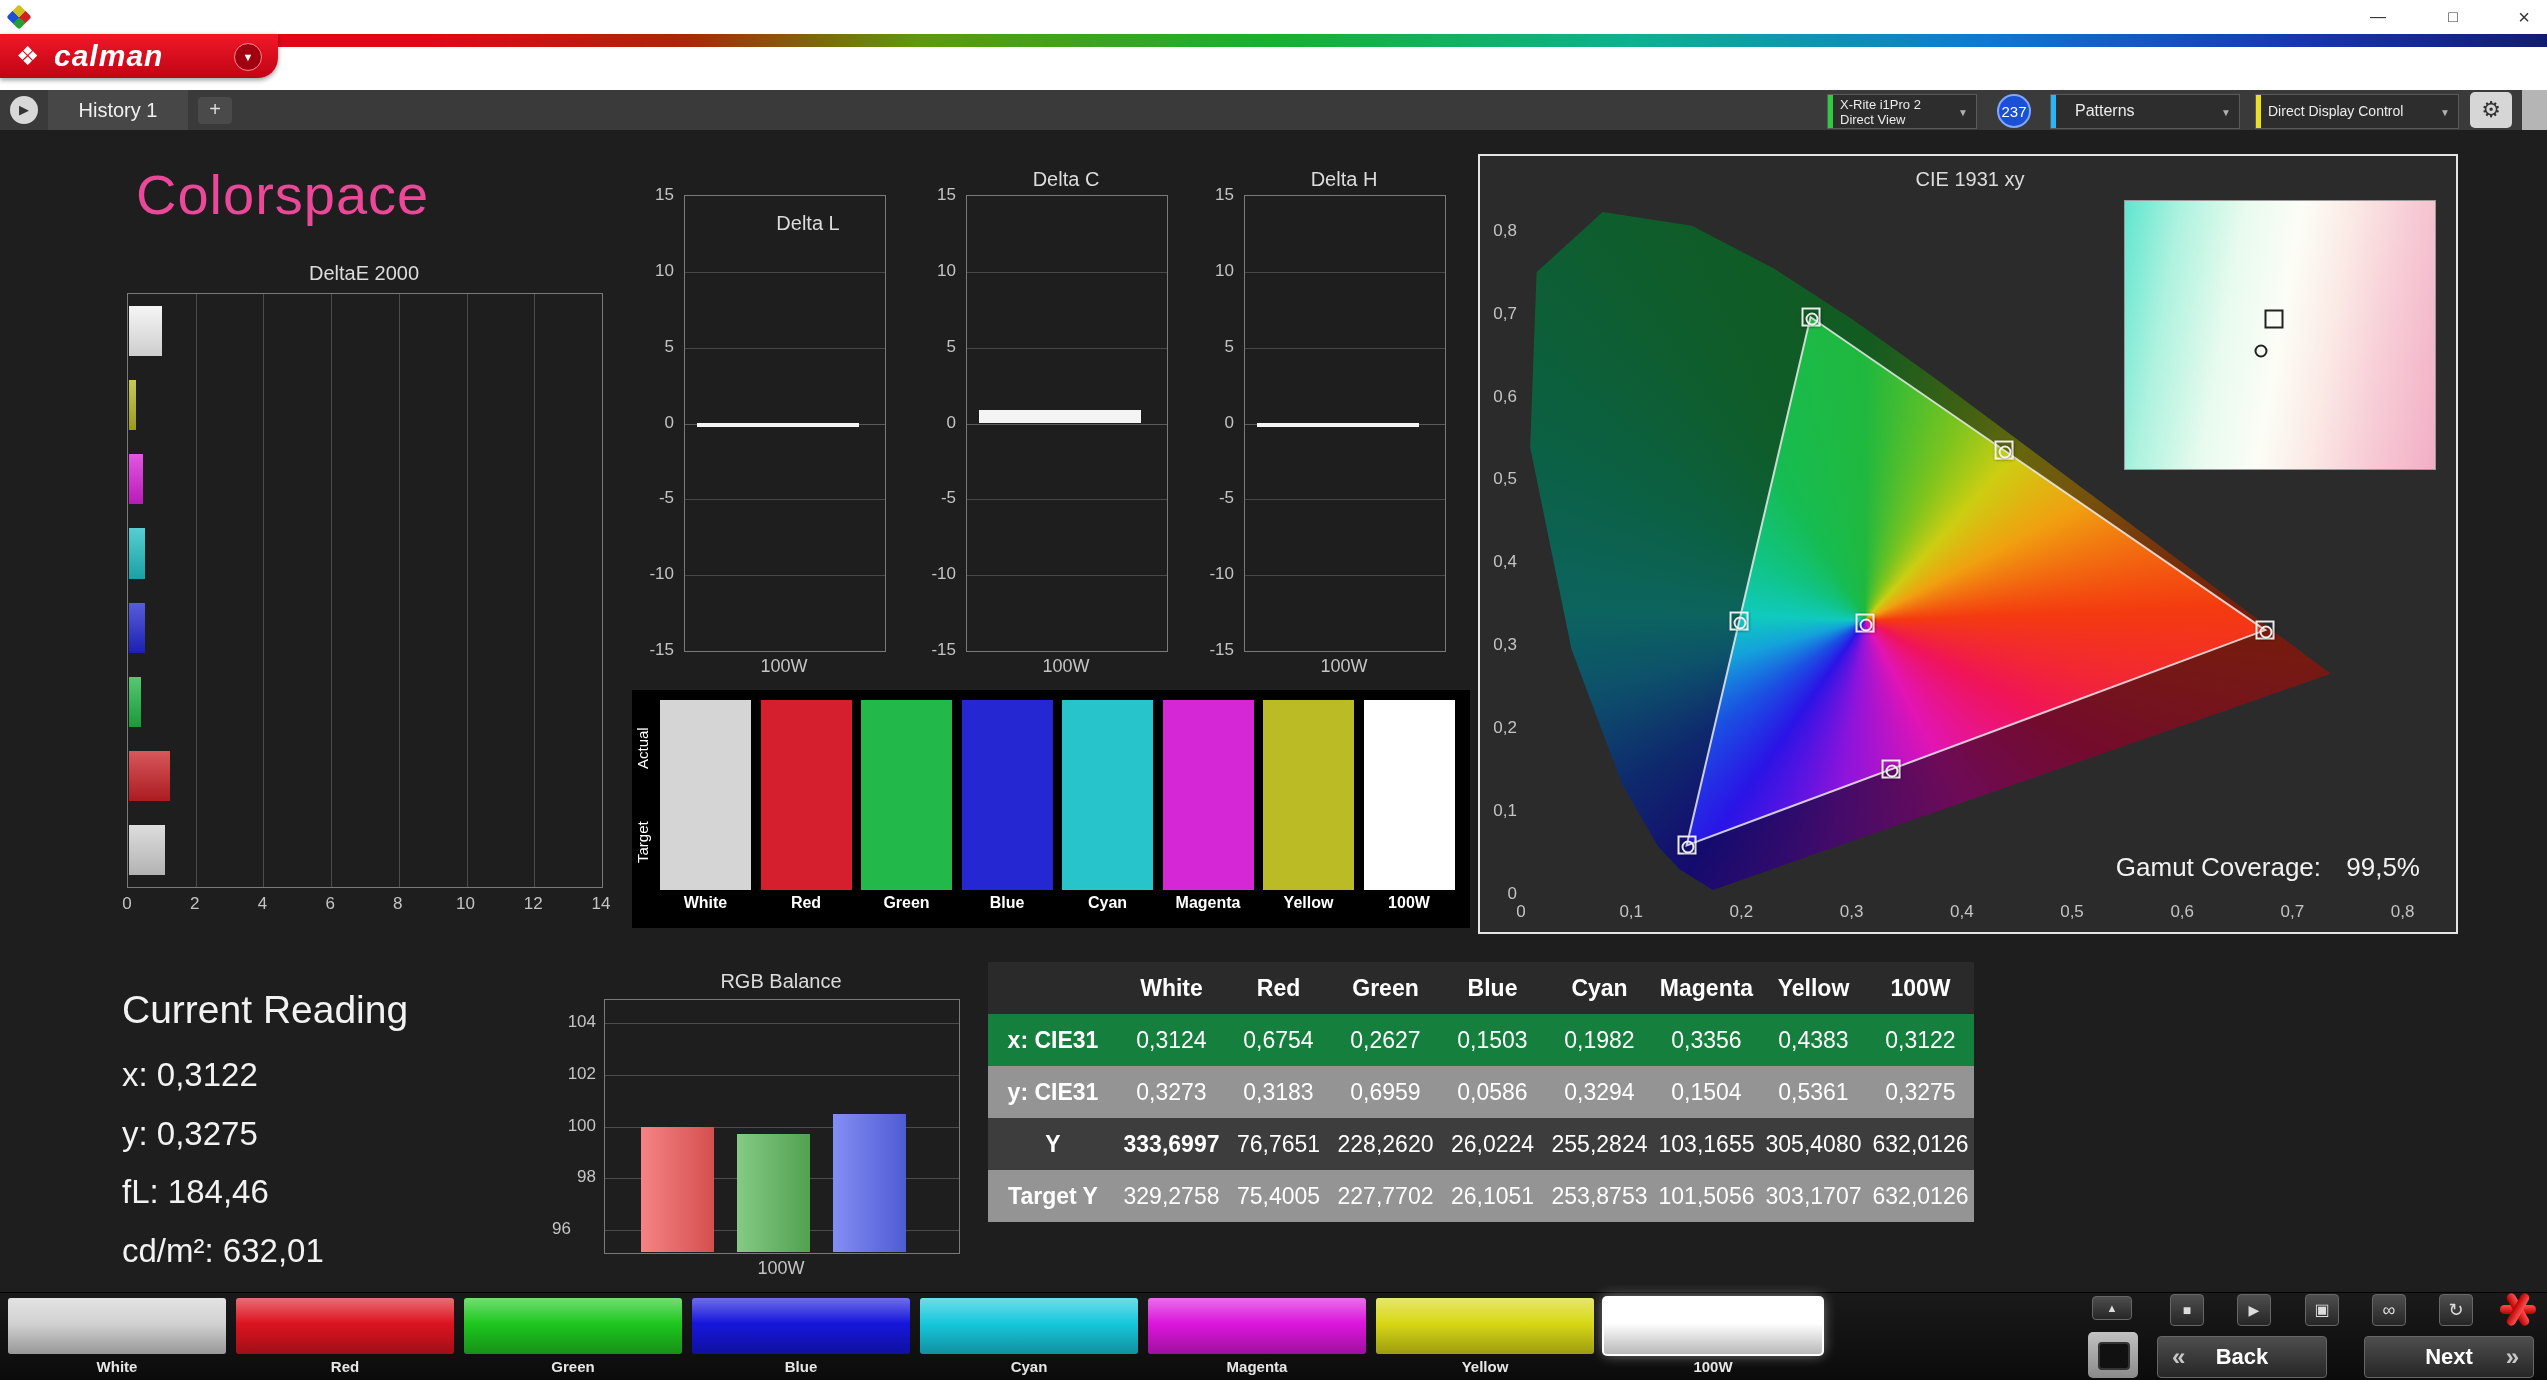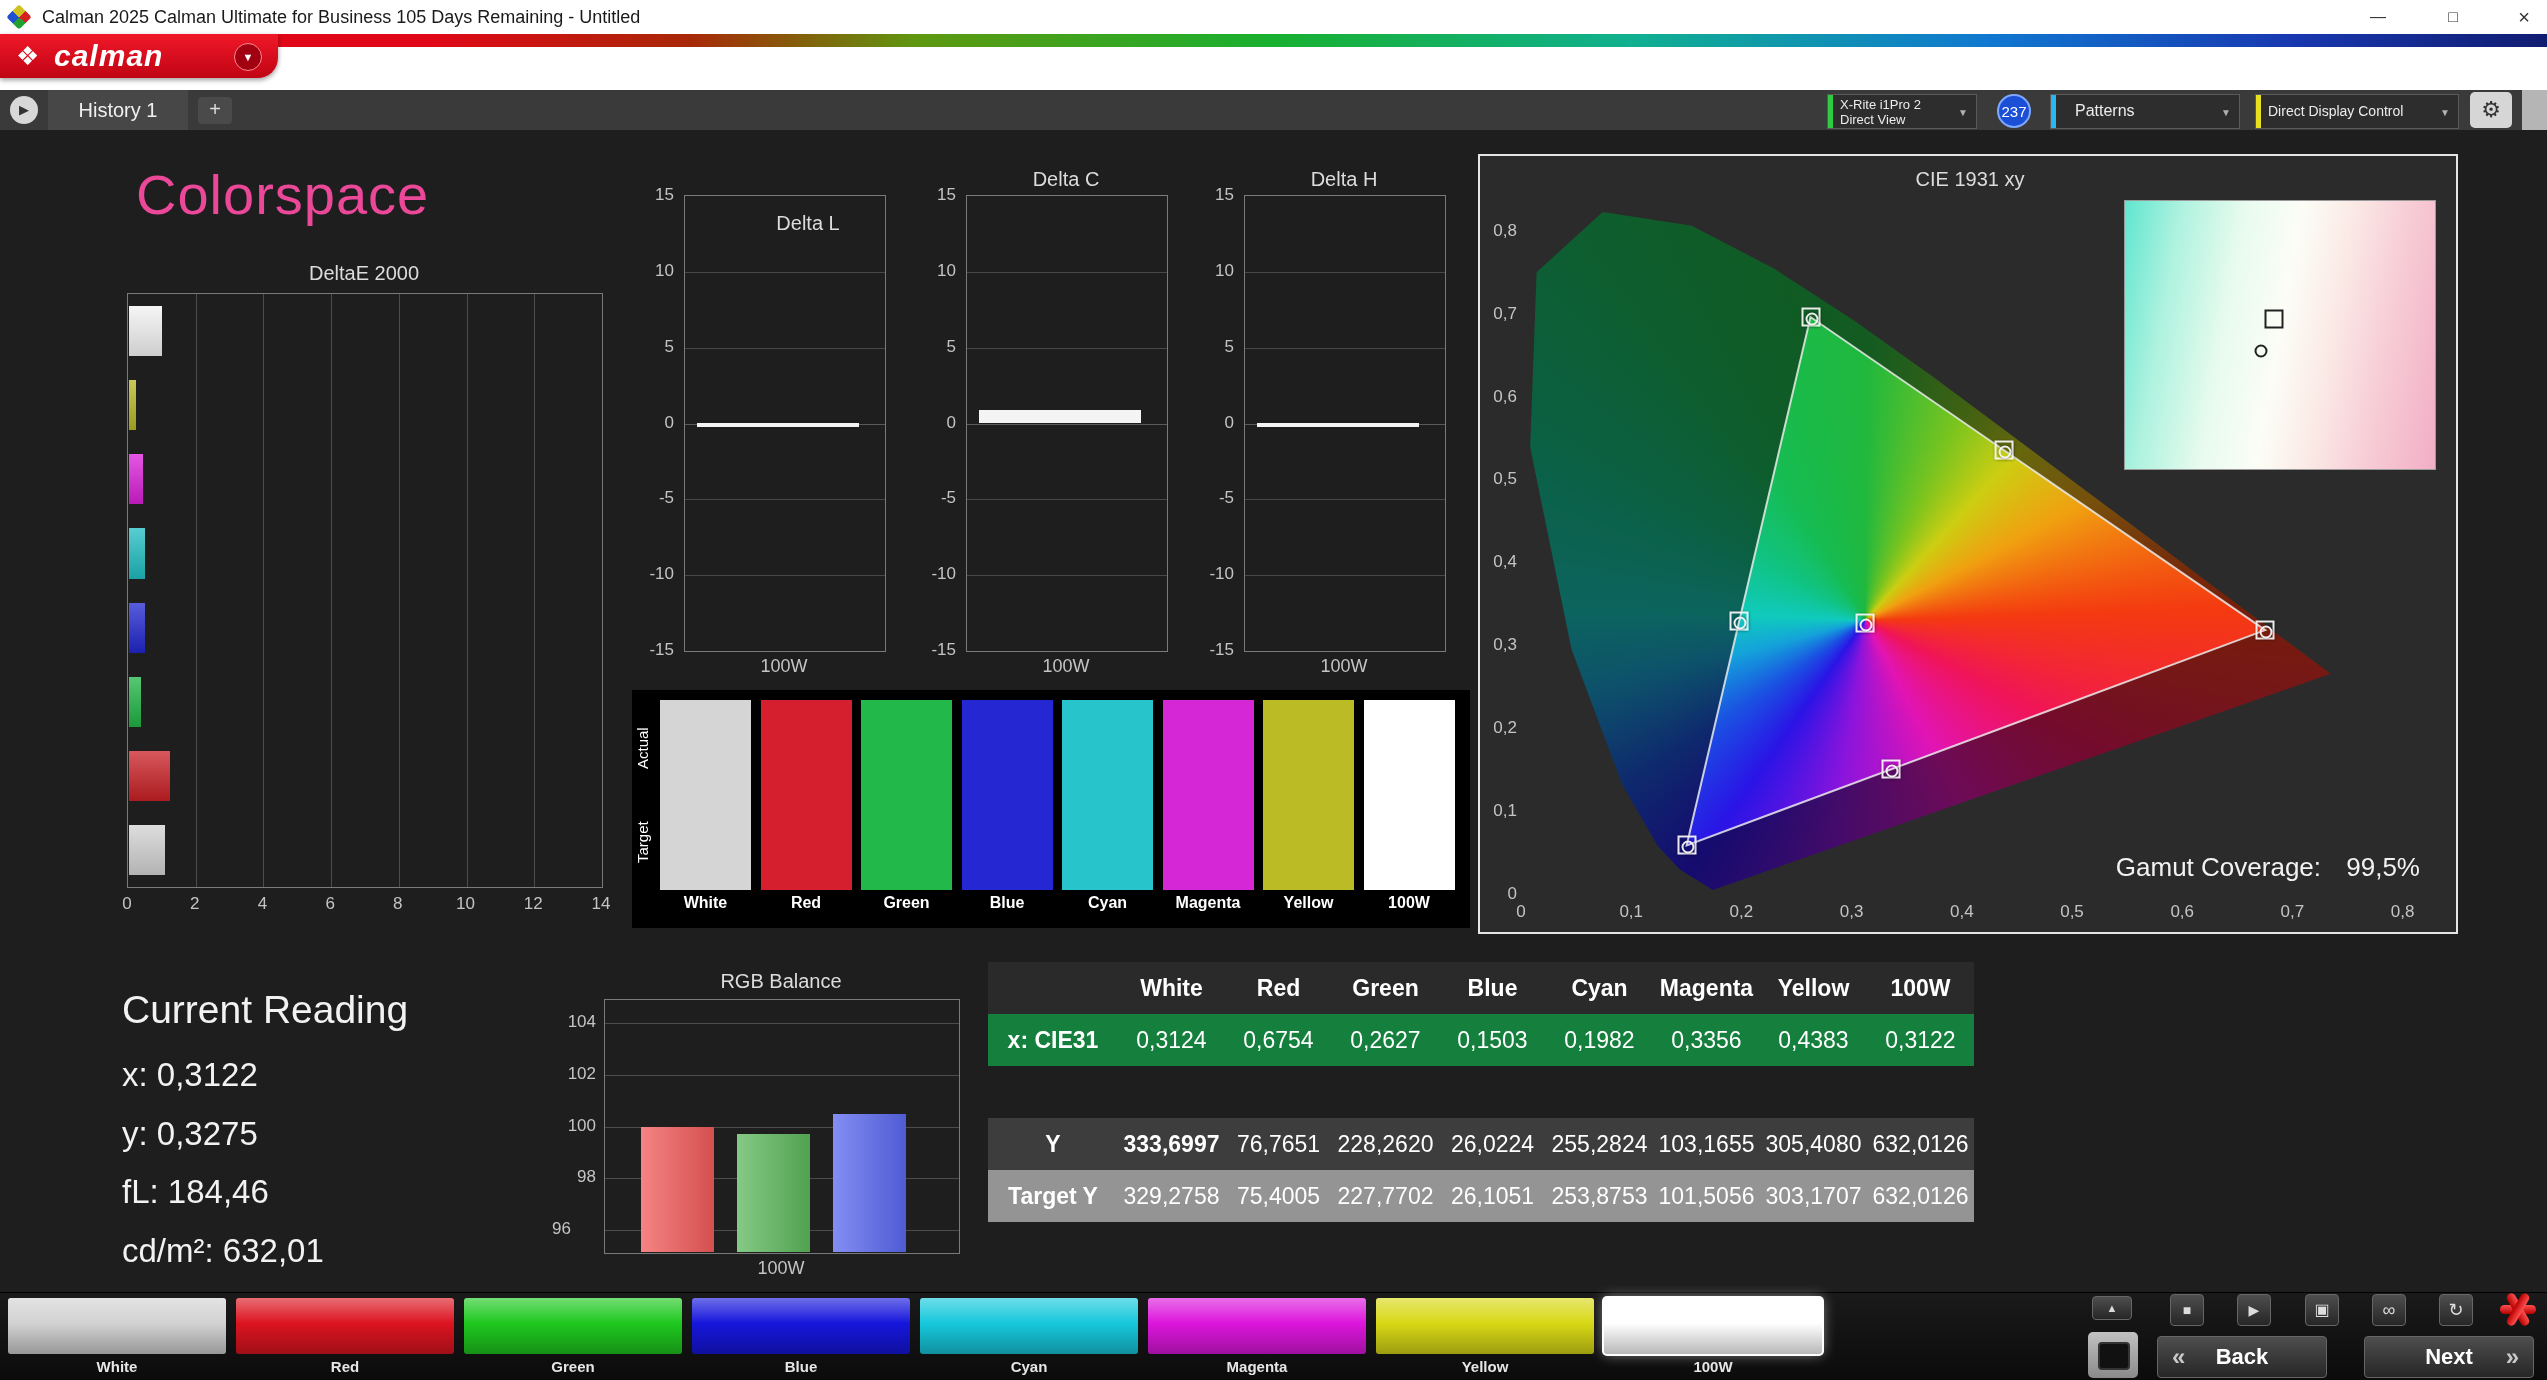--- a/index.html
+++ b/index.html
@@ -105,21 +105,20 @@
   #asterisk i{position:absolute;left:2px;top:16px;width:36px;height:9px;border-radius:5px;
               background:linear-gradient(180deg,#ff5050,#b80000);}
 </style>
 </head>
 <body>
 
 <div id="root">
 
   <div id="titlebar" class="abs">
     <div class="appicon abs"></div>
-    <div class="wintitle abs">Calman 2025 Calman Ultimate for Business 105 Days Remaining  - Untitled</div>
     <div class="winbtn abs" style="left:2355px">—</div>
     <div class="winbtn abs" style="left:2430px">□</div>
     <div class="winbtn abs" style="left:2501px;font-size:20px">×</div>
   </div>
 
   <div id="rainbow" class="abs"></div>
   <div id="whiteband" class="abs"></div>
   <div id="logo" class="abs">
     <span class="mark abs">❖</span>
     <span class="text abs">calman</span>
@@ -275,20 +274,31 @@
         <div class="tcell" style="width: 130px; font-weight: bold;">x: CIE31</div>
         <div class="tcell" style="width: 107px; font-weight: normal;">0,3124</div>
         <div class="tcell" style="width: 107px; font-weight: normal;">0,6754</div>
         <div class="tcell" style="width: 107px; font-weight: normal;">0,2627</div>
         <div class="tcell" style="width: 107px; font-weight: normal;">0,1503</div>
         <div class="tcell" style="width: 107px; font-weight: normal;">0,1982</div>
         <div class="tcell" style="width: 107px; font-weight: normal;">0,3356</div>
         <div class="tcell" style="width: 107px; font-weight: normal;">0,4383</div>
         <div class="tcell" style="width: 107px; font-weight: normal;">0,3122</div>
       </div>
+      <div class="trow" style="top: 104px; background: rgb(148, 148, 148);">
+        <div class="tcell" style="width: 130px; font-weight: bold;">y: CIE31</div>
+        <div class="tcell" style="width: 107px; font-weight: normal;">0,3273</div>
+        <div class="tcell" style="width: 107px; font-weight: normal;">0,3183</div>
+        <div class="tcell" style="width: 107px; font-weight: normal;">0,6959</div>
+        <div class="tcell" style="width: 107px; font-weight: normal;">0,0586</div>
+        <div class="tcell" style="width: 107px; font-weight: normal;">0,3294</div>
+        <div class="tcell" style="width: 107px; font-weight: normal;">0,1504</div>
+        <div class="tcell" style="width: 107px; font-weight: normal;">0,5361</div>
+        <div class="tcell" style="width: 107px; font-weight: normal;">0,3275</div>
+      </div>
       <div class="trow" style="top: 156px; background: rgb(61, 61, 61);">
         <div class="tcell" style="width: 130px; font-weight: bold;">Y</div>
         <div class="tcell" style="width: 107px; font-weight: bold;">333,6997</div>
         <div class="tcell" style="width: 107px; font-weight: normal;">76,7651</div>
         <div class="tcell" style="width: 107px; font-weight: normal;">228,2620</div>
         <div class="tcell" style="width: 107px; font-weight: normal;">26,0224</div>
         <div class="tcell" style="width: 107px; font-weight: normal;">255,2824</div>
         <div class="tcell" style="width: 107px; font-weight: normal;">103,1655</div>
         <div class="tcell" style="width: 107px; font-weight: normal;">305,4080</div>
         <div class="tcell" style="width: 107px; font-weight: normal;">632,0126</div>

